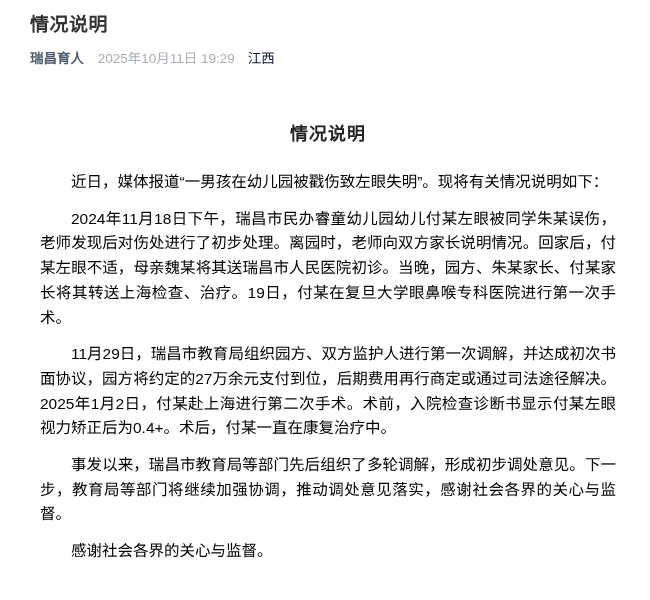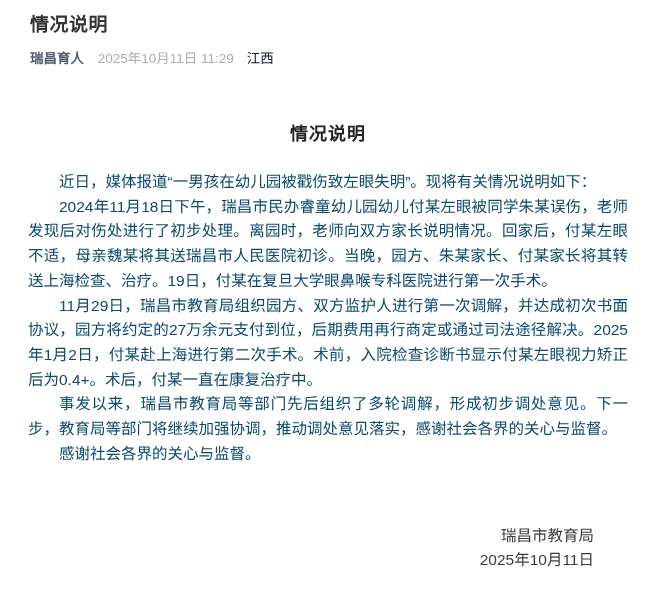--- a/index.html
+++ b/index.html
@@ -68,46 +68,46 @@
     font-size: 18px;
     line-height: 24px;
     font-weight: 700;
     color: #242424;
     letter-spacing: 1px;
   }
   .doc-body {
     margin-top: 24px;
   }
   .doc-body p {
-    margin: 0;
+    margin: 12px;
     font-size: 15.5px;
     line-height: 24.7px;
     text-indent: 2em;
     text-align: justify;
-    color: #0c4a6e;
+    color: #000000;
   }
   .sig {
     margin-top: 58px;
     padding-right: 34px;
     text-align: right;
     font-size: 15.5px;
     line-height: 24px;
     color: #3c3c3c;
   }
 </style>
 </head>
 <body>
 
 <div class="page">
 
   <header class="header">
     <h1 class="post-title">情况说明</h1>
     <div class="meta">
       <a class="author">瑞昌育人</a>
-      <span class="time">2025年10月11日 11:29</span>
+      <span class="time">2025年10月11日 19:29</span>
       <span class="loc">江西</span>
     </div>
   </header>
 
   <section class="doc">
     <h2 class="doc-title">情况说明</h2>
 
     <div class="doc-body">
       <p>近日，媒体报道“一男孩在幼儿园被戳伤致左眼失明”。现将有关情况说明如下：</p>
       <p>2024年11月18日下午，瑞昌市民办睿童幼儿园幼儿付某左眼被同学朱某误伤，老师发现后对伤处进行了初步处理。离园时，老师向双方家长说明情况。回家后，付某左眼不适，母亲魏某将其送瑞昌市人民医院初诊。当晚，园方、朱某家长、付某家长将其转送上海检查、治疗。19日，付某在复旦大学眼鼻喉专科医院进行第一次手术。</p>

